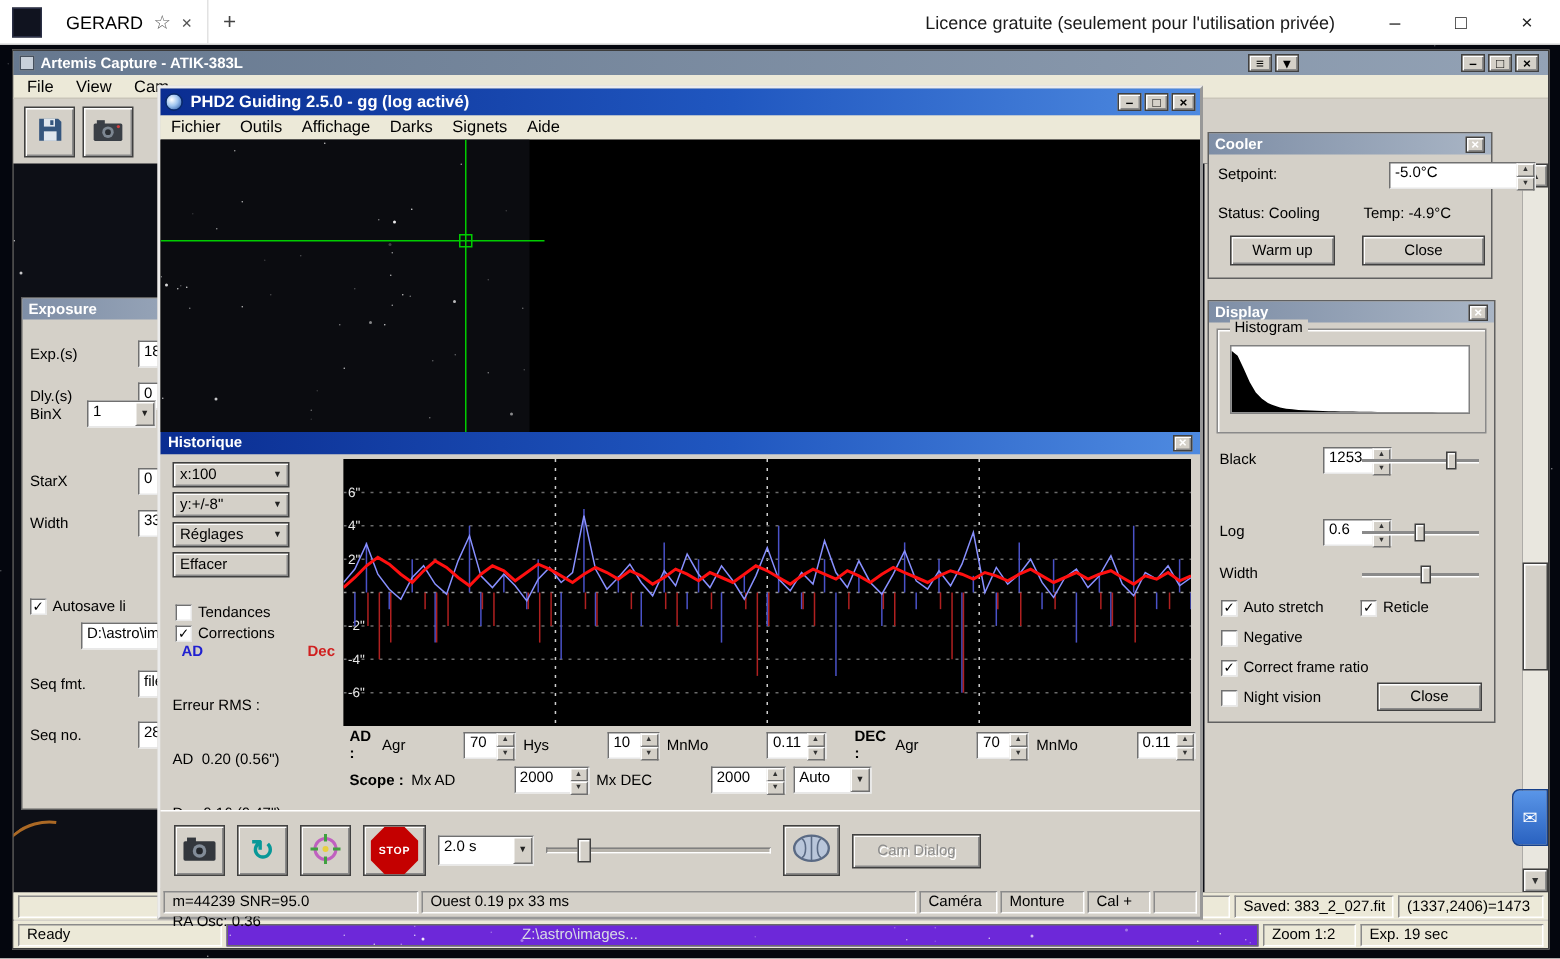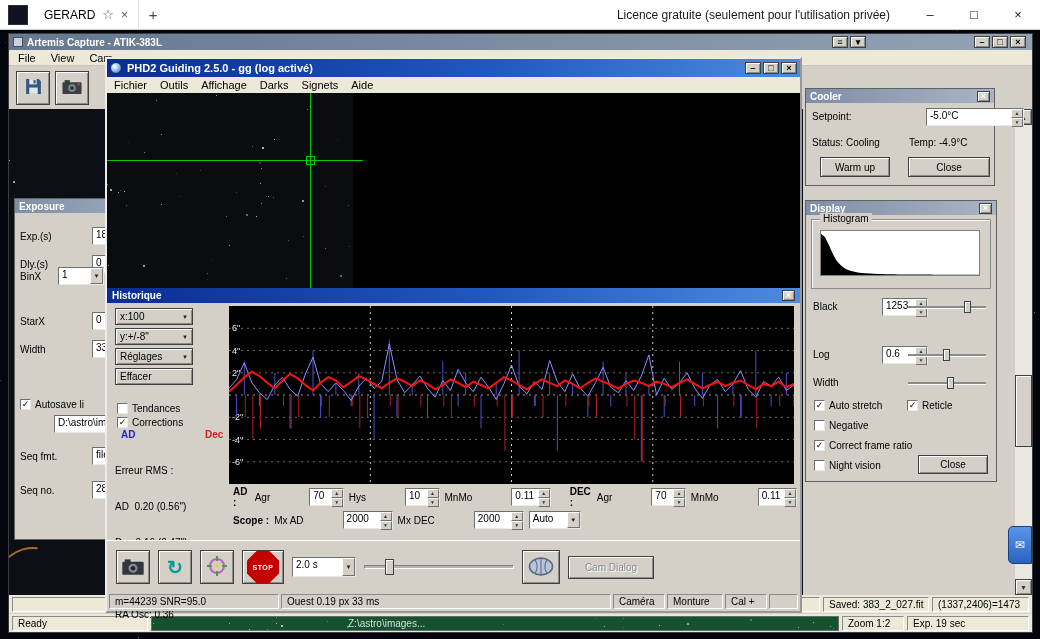--- a/index.html
+++ b/index.html
@@ -40,21 +40,21 @@
 .tb-btn{width:34px;height:34px;}
 .a-client{position:absolute;left:0;top:75px;right:0;bottom:37px;background:#0d0f16;overflow:hidden;}
 .a-dock{position:absolute;right:17px;top:0;bottom:0;width:212px;background:#d4d0c8;}
 .a-scroll{position:absolute;right:0;top:0;bottom:0;width:17px;background:#e9e7df;display:flex;flex-direction:column;}
 .sc-btn{width:17px;height:16px;font-size:7px;color:#333;}
 .sc-track{flex:1;position:relative;}
 .sc-thumb{position:absolute;left:0;width:17px;background:#d4d0c8;border:1px solid #404040;box-shadow:inset 1px 1px 0 #fff;}
 .arc{position:absolute;left:-14px;top:438px;width:76px;height:76px;border:2px solid transparent;border-top-color:#c87a28;border-radius:50%;transform:rotate(-38deg);opacity:.85;}
 .a-status1{position:absolute;left:0;right:0;bottom:19px;height:18px;background:#ece9d8;display:flex;align-items:center;justify-content:flex-end;gap:3px;padding:0 3px;font-size:10px;}
 .a-status2{position:absolute;left:0;right:0;bottom:0;height:18px;background:#ece9d8;display:flex;align-items:center;gap:3px;padding:0 3px;font-size:10px;}
-.seg-dark{position:relative;flex:1;background:#14532d;color:#d8dce4;border:1px solid #6a6a6a;height:15px;display:flex;align-items:center;overflow:hidden;}
+.seg-dark{position:relative;flex:1;background:#6d28d9;color:#d8dce4;border:1px solid #6a6a6a;height:15px;display:flex;align-items:center;overflow:hidden;}
 
 #exposure{position:absolute;left:14px;top:198px;width:175px;height:342px;background:#d4d0c8;border:1px solid #606060;z-index:2;font-size:10px;}
 .x-row{position:absolute;left:5px;right:3px;height:18px;display:flex;align-items:center;}
 .x-lab{width:38px;flex:none;}
 
 #phd2{position:absolute;left:105px;top:57px;width:697px;height:556px;background:#d4d0c8;border:2px outset #ececec;z-index:4;}
 .p-title{height:18px;background:linear-gradient(90deg,#0a2d91,#2057c0 55%,#4e8ae0);display:flex;align-items:center;gap:5px;padding:0 3px;color:#fff;font-weight:bold;font-size:11px;}
 .p-ico{width:12px;height:12px;border-radius:50%;background:radial-gradient(circle at 35% 35%,#fff,#9ec4f0 45%,#1c4c9c);border:1px solid #0a2a6a;}
 .p-title .grp{margin-left:auto;display:flex;gap:2px;}
 .p-menu{height:16px;background:#ece9d8;display:flex;gap:13px;align-items:center;padding:0 7px;font-size:11px;}

